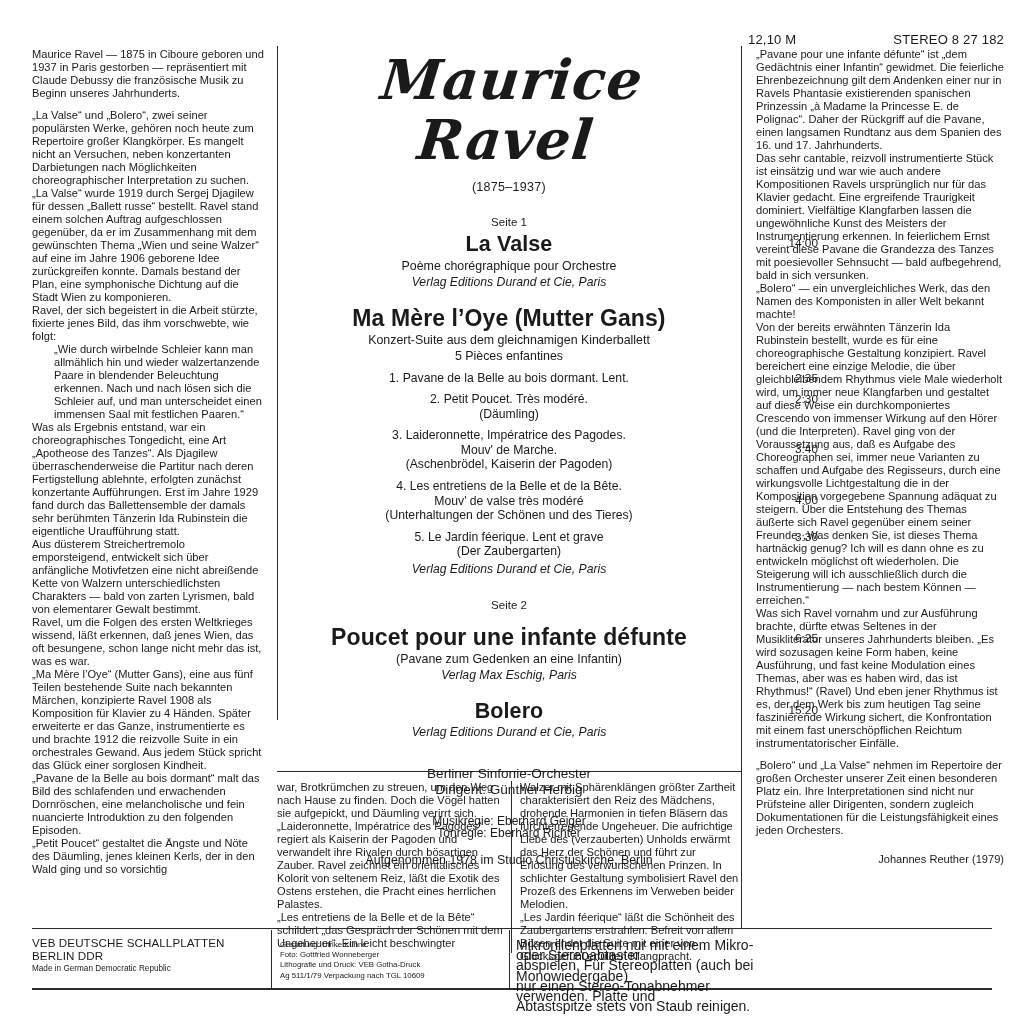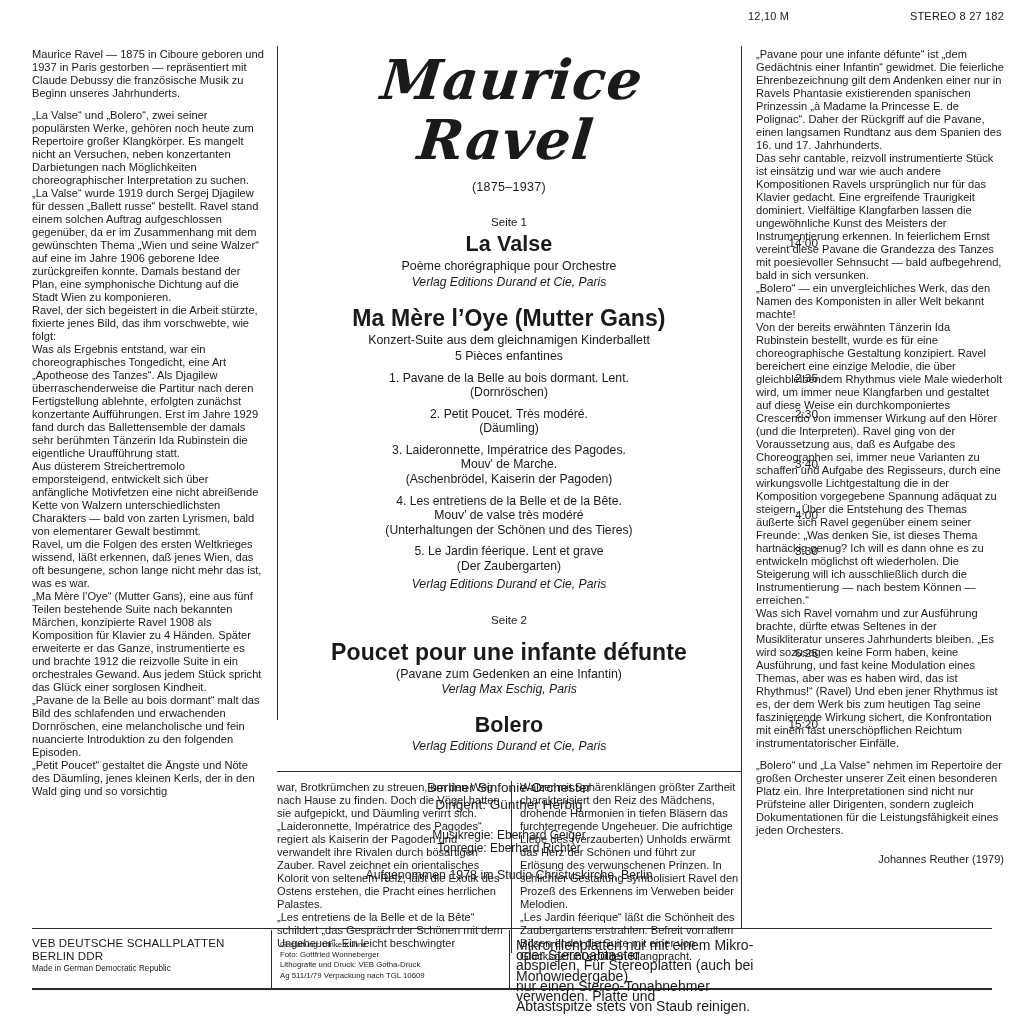--- a/index.html
+++ b/index.html
@@ -8,23 +8,23 @@
     background:#ffffff;
     color:#1a1a1a;
     font-family:"Liberation Sans", sans-serif;
     position:relative;
     overflow:hidden;
   }
 
   
   #catalogue-header {
     position:absolute;
-    top:10px; left:748px; width:256px;
+    top:32px; left:748px; width:256px;
     display:flex; justify-content:space-between; align-items:baseline;
-    font-size:11px; letter-spacing:.2px;
+    font-size:13px; letter-spacing:.2px;
   }
   #catalogue-header .price { white-space:nowrap; }
   #catalogue-header .cat { white-space:nowrap; }
 
   
   #sheet { position:absolute; top:44px; left:0; width:816px; height:880px; }
 
   .rule-v {
     position:absolute; top:0; width:1px; background:#2a2a2a;
   }
@@ -119,20 +119,21 @@
 
   <div class="rule-v" id="rule-left"></div>
   <div class="rule-v" id="rule-right"></div>
   <div class="rule-h" id="rule-center-bottom"></div>
 
   <div class="colnotes" id="col-left">
     <p>Maurice Ravel — 1875 in Ciboure geboren und 1937 in Paris gestorben — repräsentiert mit Claude Debussy die französische Musik zu Beginn unseres Jahrhunderts.</p>
     <p class="gap">„La Valse“ und „Bolero“, zwei seiner populärsten Werke, gehören noch heute zum Repertoire großer Klangkörper. Es mangelt nicht an Versuchen, neben konzertanten Darbietungen nach Möglichkeiten choreographischer Interpretation zu suchen.</p>
     <p>„La Valse“ wurde 1919 durch Sergej Djagilew für dessen „Ballett russe“ bestellt. Ravel stand einem solchen Auftrag aufgeschlossen gegenüber, da er im Zusammenhang mit dem gewünschten Thema „Wien und seine Walzer“ auf eine im Jahre 1906 geborene Idee zurückgreifen konnte. Damals bestand der Plan, eine symphonische Dichtung auf die Stadt Wien zu komponieren.</p>
     <p>Ravel, der sich begeistert in die Arbeit stürzte, fixierte jenes Bild, das ihm vorschwebte, wie folgt:</p>
+    <p class="indent">„Wie durch wirbelnde Schleier kann man allmählich hin und wieder walzertanzende Paare in blendender Beleuchtung erkennen. Nach und nach lösen sich die Schleier auf, und man unterscheidet einen immensen Saal mit festlichen Paaren.“</p>
     <p>Was als Ergebnis entstand, war ein choreographisches Tongedicht, eine Art „Apotheose des Tanzes“. Als Djagilew überraschenderweise die Partitur nach deren Fertigstellung ablehnte, erfolgten zunächst konzertante Aufführungen. Erst im Jahre 1929 fand durch das Ballettensemble der damals sehr berühmten Tänzerin Ida Rubinstein die eigentliche Uraufführung statt.</p>
     <p>Aus düsterem Streichertremolo emporsteigend, entwickelt sich über anfängliche Motivfetzen eine nicht abreißende Kette von Walzern unterschiedlichsten Charakters — bald von zarten Lyrismen, bald von elementarer Gewalt bestimmt.</p>
     <p>Ravel, um die Folgen des ersten Weltkrieges wissend, läßt erkennen, daß jenes Wien, das oft besungene, schon lange nicht mehr das ist, was es war.</p>
     <p>„Ma Mère l’Oye“ (Mutter Gans), eine aus fünf Teilen bestehende Suite nach bekannten Märchen, konzipierte Ravel 1908 als Komposition für Klavier zu 4 Händen. Später erweiterte er das Ganze, instrumentierte es und brachte 1912 die reizvolle Suite in ein orchestrales Gewand. Aus jedem Stück spricht das Glück einer sorglosen Kindheit.</p>
     <p>„Pavane de la Belle au bois dormant“ malt das Bild des schlafenden und erwachenden Dornröschen, eine melancholische und fein nuancierte Introduktion zu den folgenden Episoden.</p>
     <p>„Petit Poucet“ gestaltet die Ängste und Nöte des Däumling, jenes kleinen Kerls, der in den Wald ging und so vorsichtig</p>
   </div>
 
   <div id="center">
 
@@ -149,21 +150,20 @@
     </div>
 
     <div class="work" style="margin-top:16px;">
       <div class="work-title big">Ma Mère l’Oye (Mutter Gans)</div>
       <div class="work-sub">Konzert-Suite aus dem gleichnamigen Kinderballett</div>
       <div class="work-sub">5 Pièces enfantines</div>
 
       <div class="mvt">
         <span>1.</span>
         <span>Pavane de la Belle au bois dormant. Lent.</span>
-        <span class="mvt-de">(Dornröschen)</span>
         <span class="dur">2:35</span>
       </div>
 
       <div class="mvt">
         <span>2.</span>
         <span>Petit Poucet. Très modéré.</span>
         <span class="mvt-de">(Däumling)</span>
         <span class="dur">2:30</span>
       </div>
 

